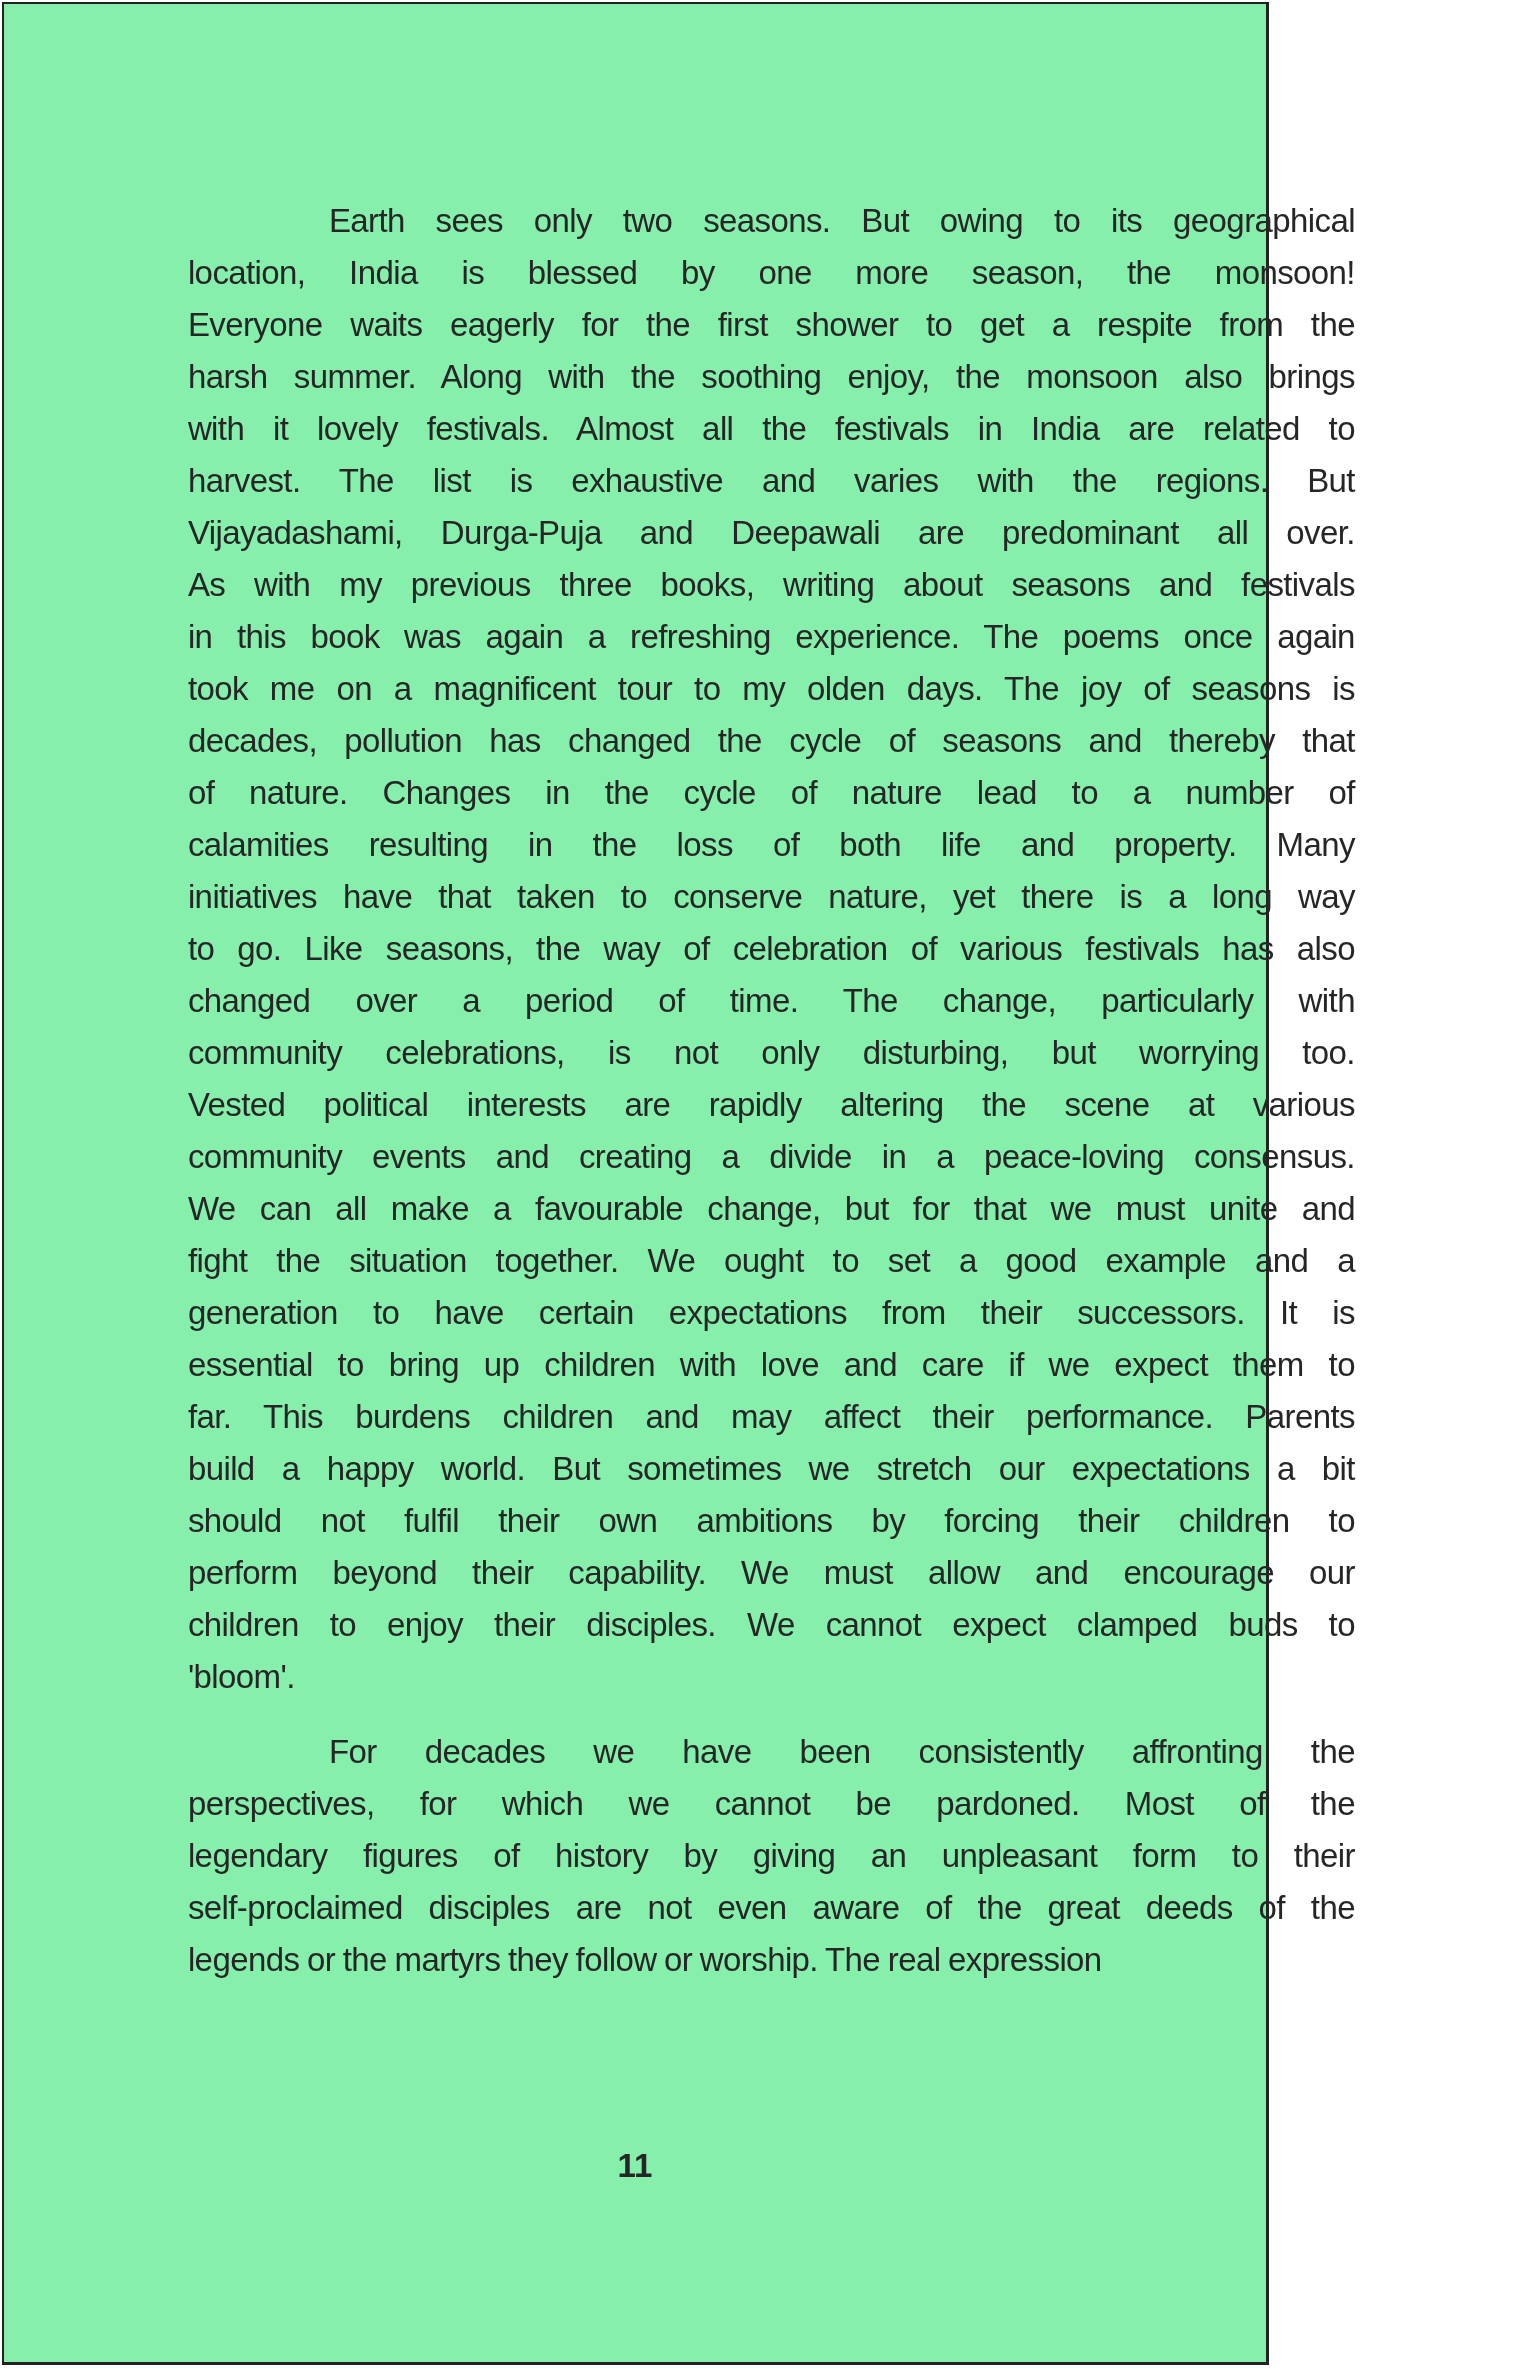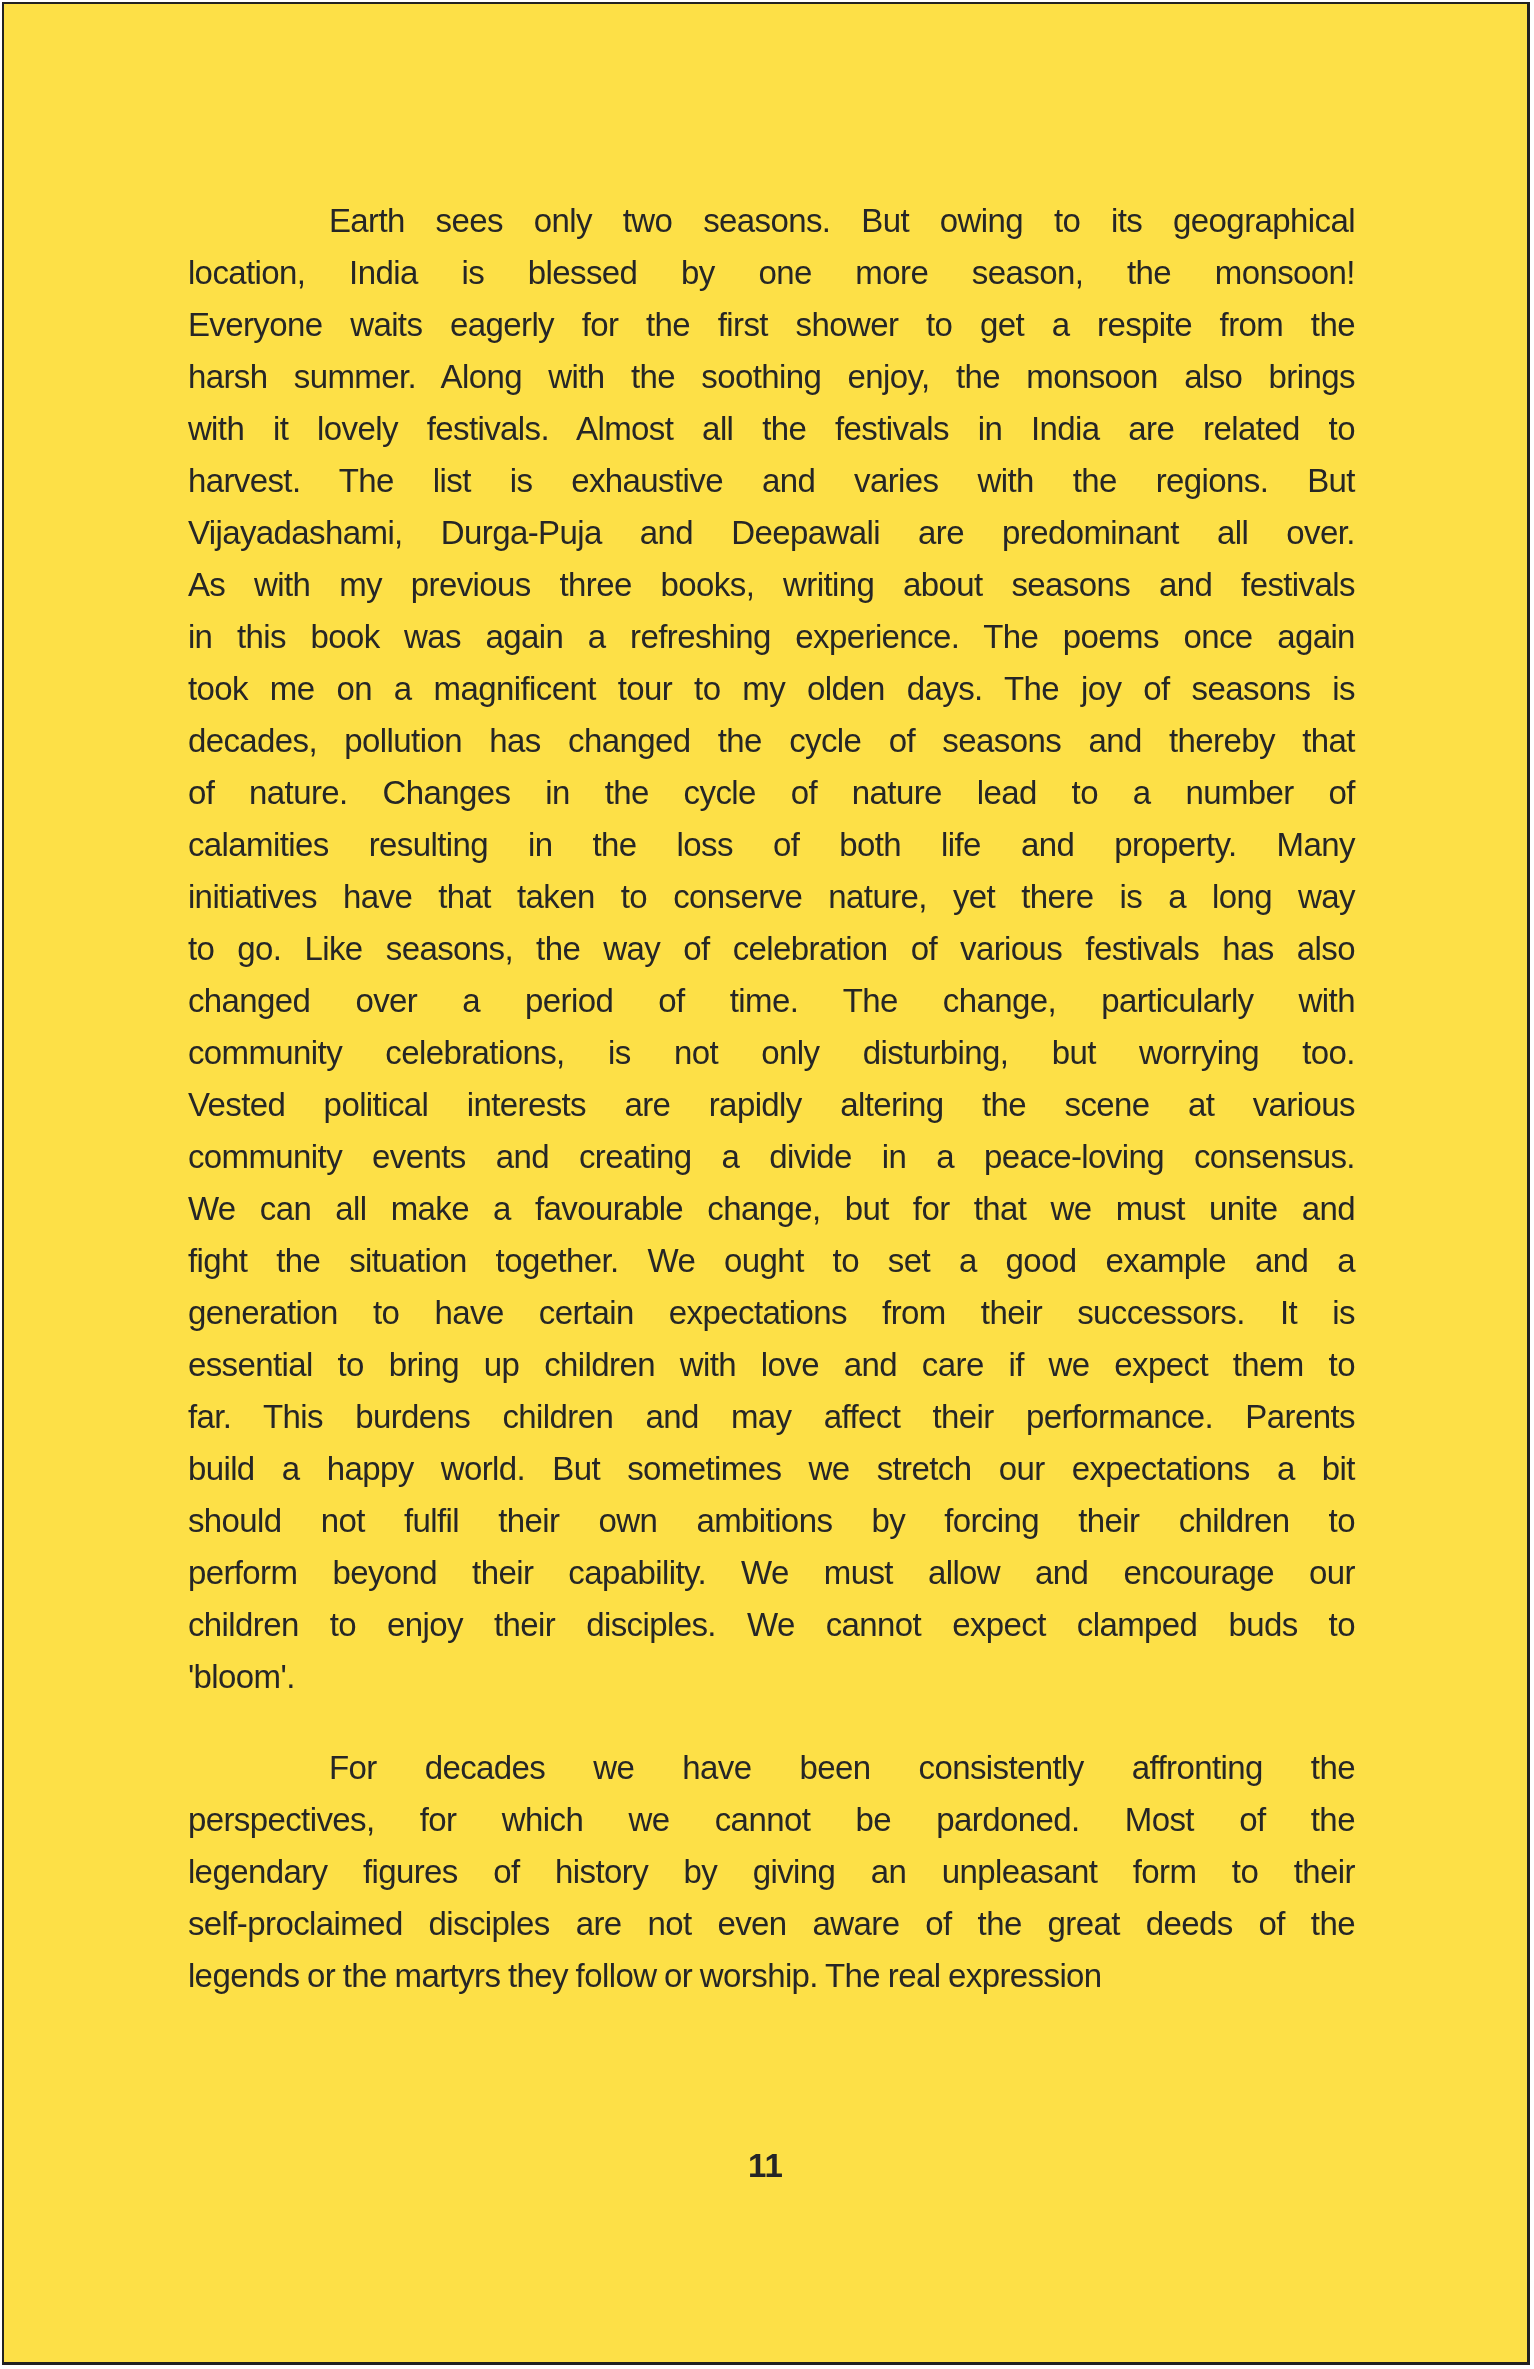--- a/index.html
+++ b/index.html
@@ -10,45 +10,45 @@
     body {
       width: 1534px;
       height: 2369px;
       position: relative;
       overflow: hidden;
     }
     .page {
       position: absolute;
       left: 1.9px;
       top: 1.9px;
-      width: 1528px;
+      width: 1267px;
       height: 2363px;
       border-top: 2.8px solid #222;
       border-left: 2.8px solid #222;
       border-right: 3.7px solid #222;
       border-bottom: 3.7px solid #222;
       box-sizing: border-box;
-      background: #fde047;
+      background: #86efac;
     }
     .text-block {
       position: absolute;
       left: 184px;
       top: 194px;
       width: 1167px;
       color: #262626;
       font-family: "Liberation Sans", "DejaVu Sans", sans-serif;
       font-size: 33px;
       letter-spacing: -0.6px;
       word-spacing: -0.9px;
     }
     .para {
       margin: 0;
     }
     .para + .para {
-      margin-top: 39px;
+      margin-top: 23px;
     }
     .line {
       display: block;
       height: 52px;
       line-height: 45px;
       white-space: nowrap;
       text-align: justify;
       text-align-last: justify;
       overflow: visible;
     }

